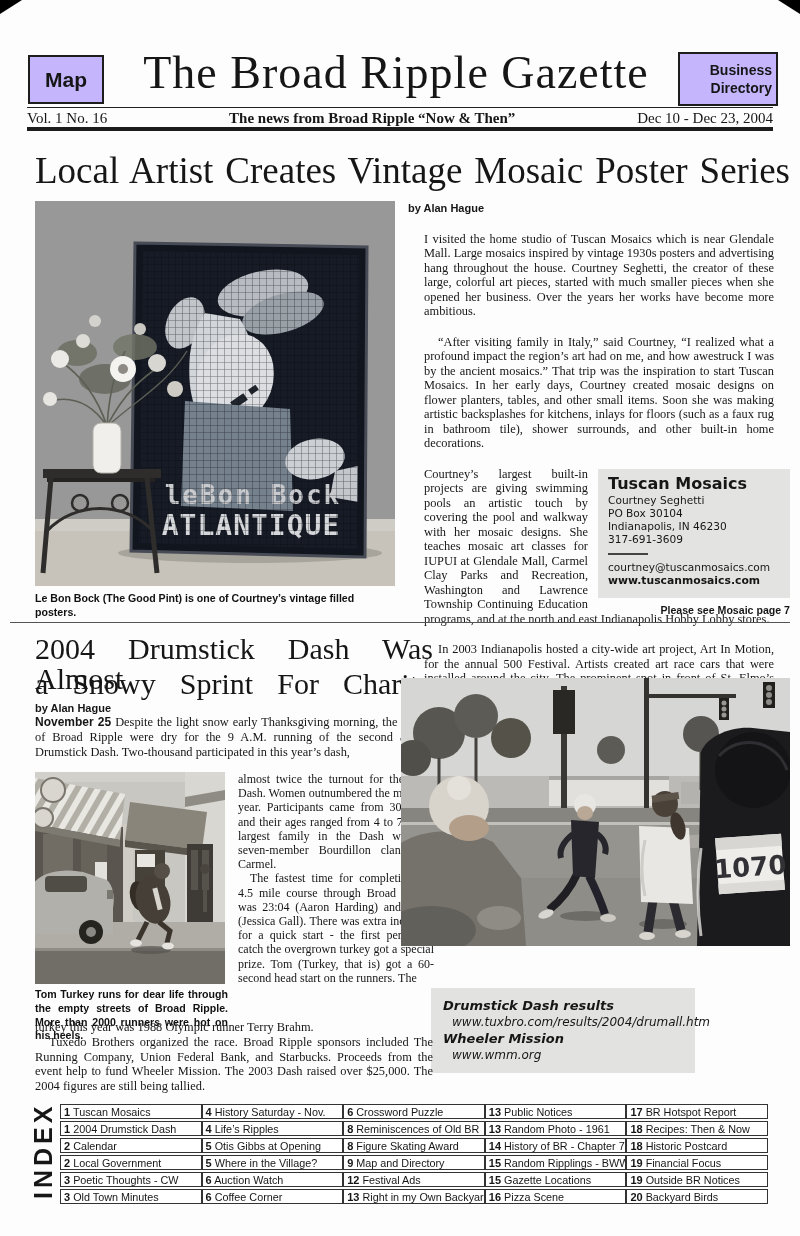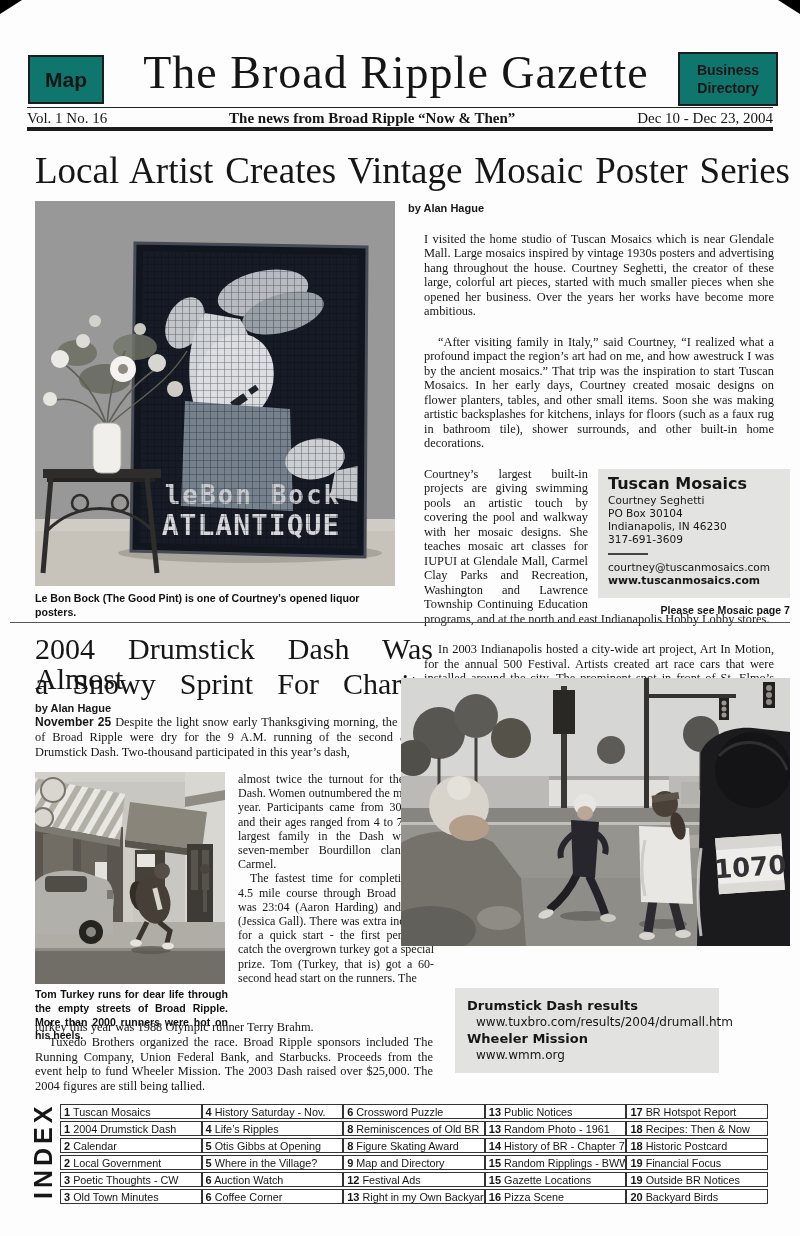--- a/index.html
+++ b/index.html
@@ -4,22 +4,22 @@
 <style>
   html,body{margin:0;padding:0;}
   body{width:800px;height:1236px;background:#fdfdfd;position:relative;
        font-family:"Liberation Serif",serif;color:#161616;overflow:hidden;}
   .abs{position:absolute;}
   
   .corner{position:absolute;background:#000;width:22px;height:14px;}
   #corner-tl{left:0;top:0;clip-path:polygon(0 0,100% 0,0 100%);}
   #corner-tr{right:0;top:0;clip-path:polygon(0 0,100% 0,100% 100%);}
   
-  .hbtn{background:#0f766e;border:2px solid #1d1d1d;display:flex;align-items:center;
-        justify-content:center;text-align:center;font-family:"Liberation Sans",sans-serif;font-weight:bold;}
+  .hbtn{background:#c4b5fd;border:2px solid #1d1d1d;display:flex;align-items:center;
+        justify-content:center;text-align:right;font-family:"Liberation Sans",sans-serif;font-weight:bold;}
   #map-btn{left:28px;top:55px;width:72px;height:45px;font-size:21px;}
   #bizdir-btn{right:22px;top:52px;width:88px;height:50px;font-size:14px;line-height:1.3;padding:0 4px;}
   #masthead-title{left:0;right:8px;top:46px;text-align:center;font-size:46px;letter-spacing:1px;}
   #rule-top{left:27px;right:27px;top:107px;border-top:1.5px solid #222;}
   #vol-row{left:27px;right:27px;top:109px;height:18px;display:flex;justify-content:space-between;
            align-items:center;font-size:15px;}
   #vol-row .mid{font-weight:bold;}
   #rule-thick{left:27px;right:27px;top:127px;height:4px;background:#1c1c1c;}
   
   #sec1{left:35px;top:152px;width:755px;height:486px;}
@@ -50,22 +50,22 @@
   #a2-byline{left:0;top:70px;}
   #a2-lead{left:0;top:83px;width:398px;font-size:12.4px;line-height:14.8px;text-align:justify;margin:0;}
   #a2-lead b{font-family:"Liberation Sans",sans-serif;font-size:12px;}
   #a2-photo-left{left:0;top:140px;width:190px;height:212px;background:#c9c7c2;}
   #a2-cap-left{left:0;top:356px;width:193px;}
   #a2-midcol{left:203px;top:140px;width:196px;font-size:12px;line-height:14.2px;}
   #a2-midcol p{margin:0;text-align:justify;text-indent:12px;}
   #a2-midcol p.ni{text-indent:0;}
   #a2-photo-right{left:366px;top:46px;width:389px;height:268px;background:#d6d6d4;}
   #a2-cap-right{left:366px;top:320px;width:389px;text-align:left;}
-  #results-box{left:420px;top:356px;width:240px;background:#e2e2e1;padding:9px 12px 10px 12px;
-       font-family:"DejaVu Sans",sans-serif;}
+  #results-box{left:396px;top:356px;width:240px;background:#e2e2e1;padding:9px 12px 10px 12px;
+       font-family:"DejaVu Sans",sans-serif;font-style:italic;}
   .rb-title{font-size:13px;font-weight:bold;line-height:17px;}
   .rb-url{font-size:12px;line-height:16px;padding-left:9px;}
   #a2-closing{left:0;top:388px;width:398px;font-size:12.4px;line-height:14.8px;}
   #a2-closing p{margin:0;text-align:justify;text-indent:14px;}
   #a2-closing p.ni{text-indent:0;}
   
   #sec-index{left:26px;top:1102px;width:748px;height:102px;}
   #ix-label{left:-31px;top:36px;width:96px;height:26px;transform:rotate(-90deg);
        font-family:"Liberation Sans",sans-serif;font-weight:bold;font-size:25px;letter-spacing:4px;
        text-align:center;line-height:26px;}
@@ -148,21 +148,21 @@
       <circle cx="122" cy="162" r="9" fill="#d8d6d0"></circle>
         <circle cx="15" cy="198" r="7" fill="#e8e6e0"></circle>
       <circle cx="140" cy="188" r="8" fill="#cfccc6"></circle>
         <circle cx="60" cy="120" r="6" fill="#d4d2cc"></circle>
       <circle cx="105" cy="128" r="6" fill="#c9c7c1"></circle>
       <circle cx="88" cy="168" r="13" fill="#f4f3f0"></circle>
         <circle cx="88" cy="168" r="5" fill="#8e8b85"></circle>
       <rect x="58" y="222" width="28" height="50" rx="8" fill="#f0efec" stroke="#b5b2aa"></rect>
     </svg>
   </div>
-  <div class="abs cap" id="a1-cap">Le Bon Bock (The Good Pint) is one of Courtney’s opened liquor posters.</div>
+  <div class="abs cap" id="a1-cap">Le Bon Bock (The Good Pint) is one of Courtney’s vintage filled posters.</div>
 
   <div class="abs" id="a1-right">
     <div class="byline">by Alan Hague</div>
     <p class="ni">I visited the home studio of Tuscan Mosaics which is near Glendale Mall.  Large mosaics inspired by vintage 1930s posters and advertising hang throughout the house.  Courtney Seghetti, the creator of these large, colorful art pieces, started with much smaller pieces when she opened her business.  Over the years her works have become more ambitious.</p>
     <p>“After visiting family in Italy,” said Courtney, “I realized what a profound impact the region’s art had on me, and how awestruck I was by the ancient mosaics.”  That trip was the inspiration to start Tuscan Mosaics. In her early days, Courtney created mosaic designs on flower planters, tables, and other small items.  Soon she was making artistic backsplashes for kitchens, inlays for floors (such as a faux rug in bathroom tile), shower surrounds, and other built-in home decorations.</p>
     <div class="contact-box">
       <div class="cb-title">Tuscan Mosaics</div>
       <div class="cb-line">Courtney Seghetti</div>
       <div class="cb-line">PO Box 30104</div>
       <div class="cb-line">Indianapolis, IN 46230</div>

